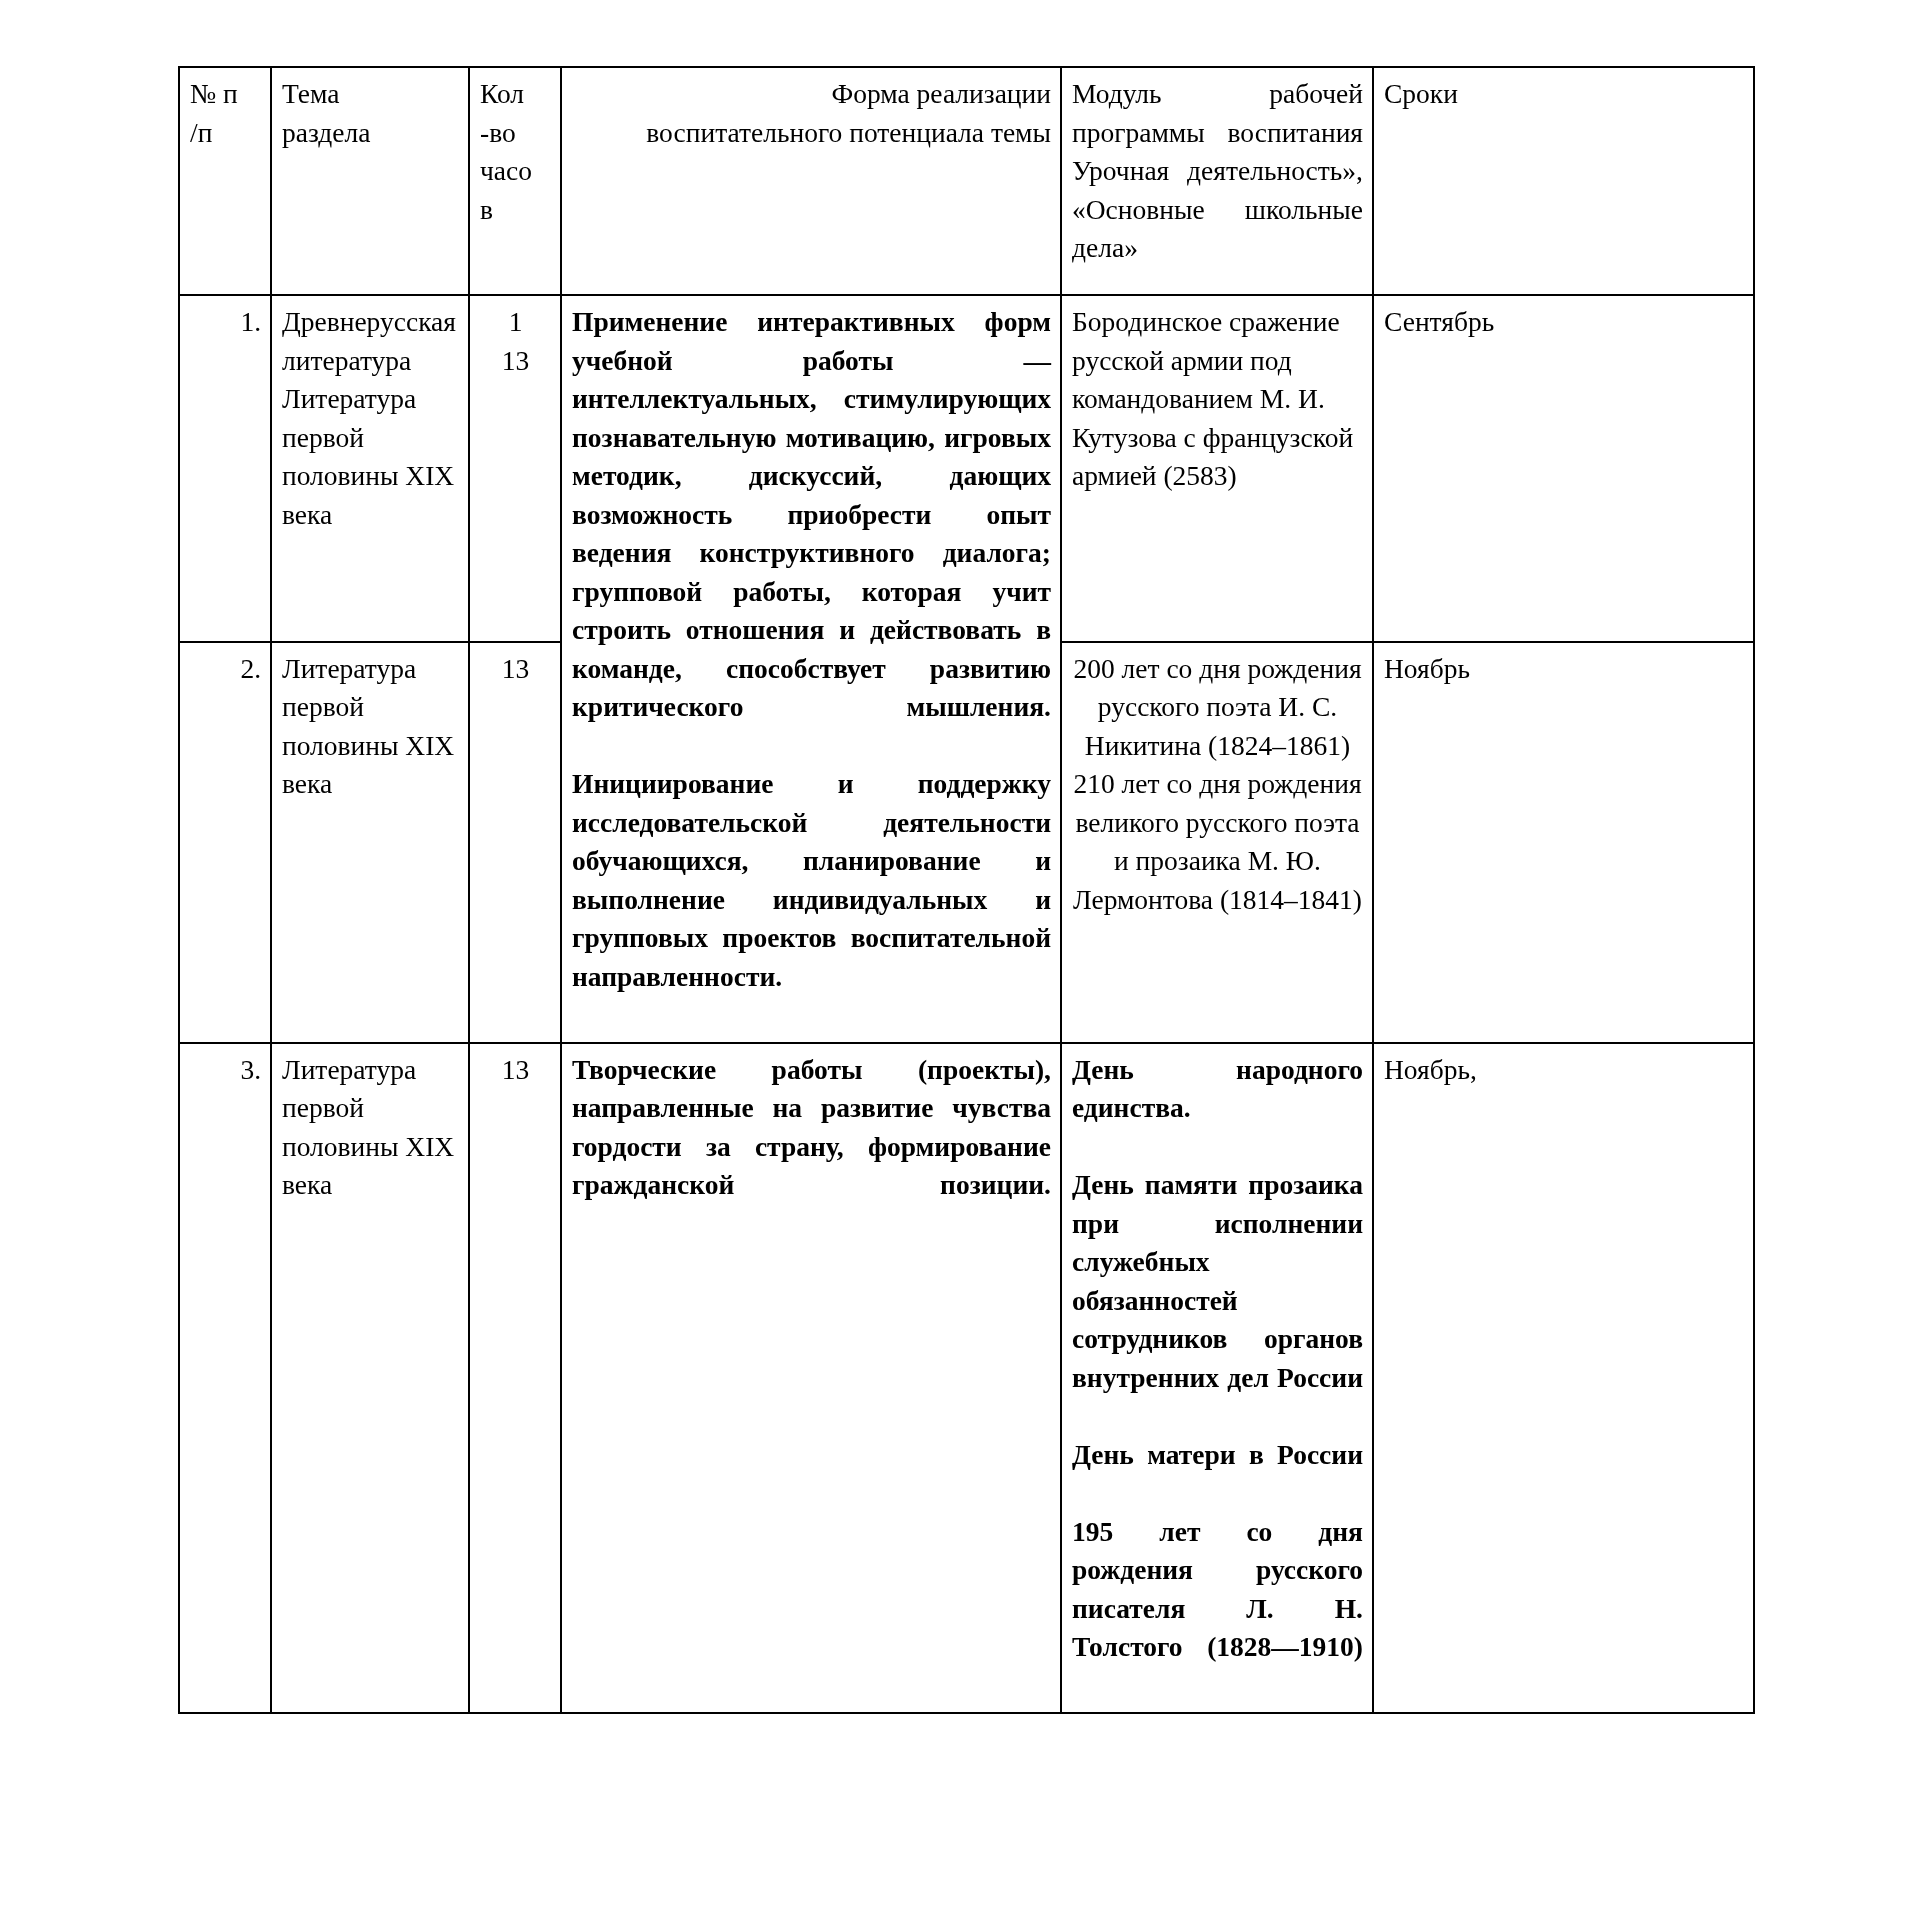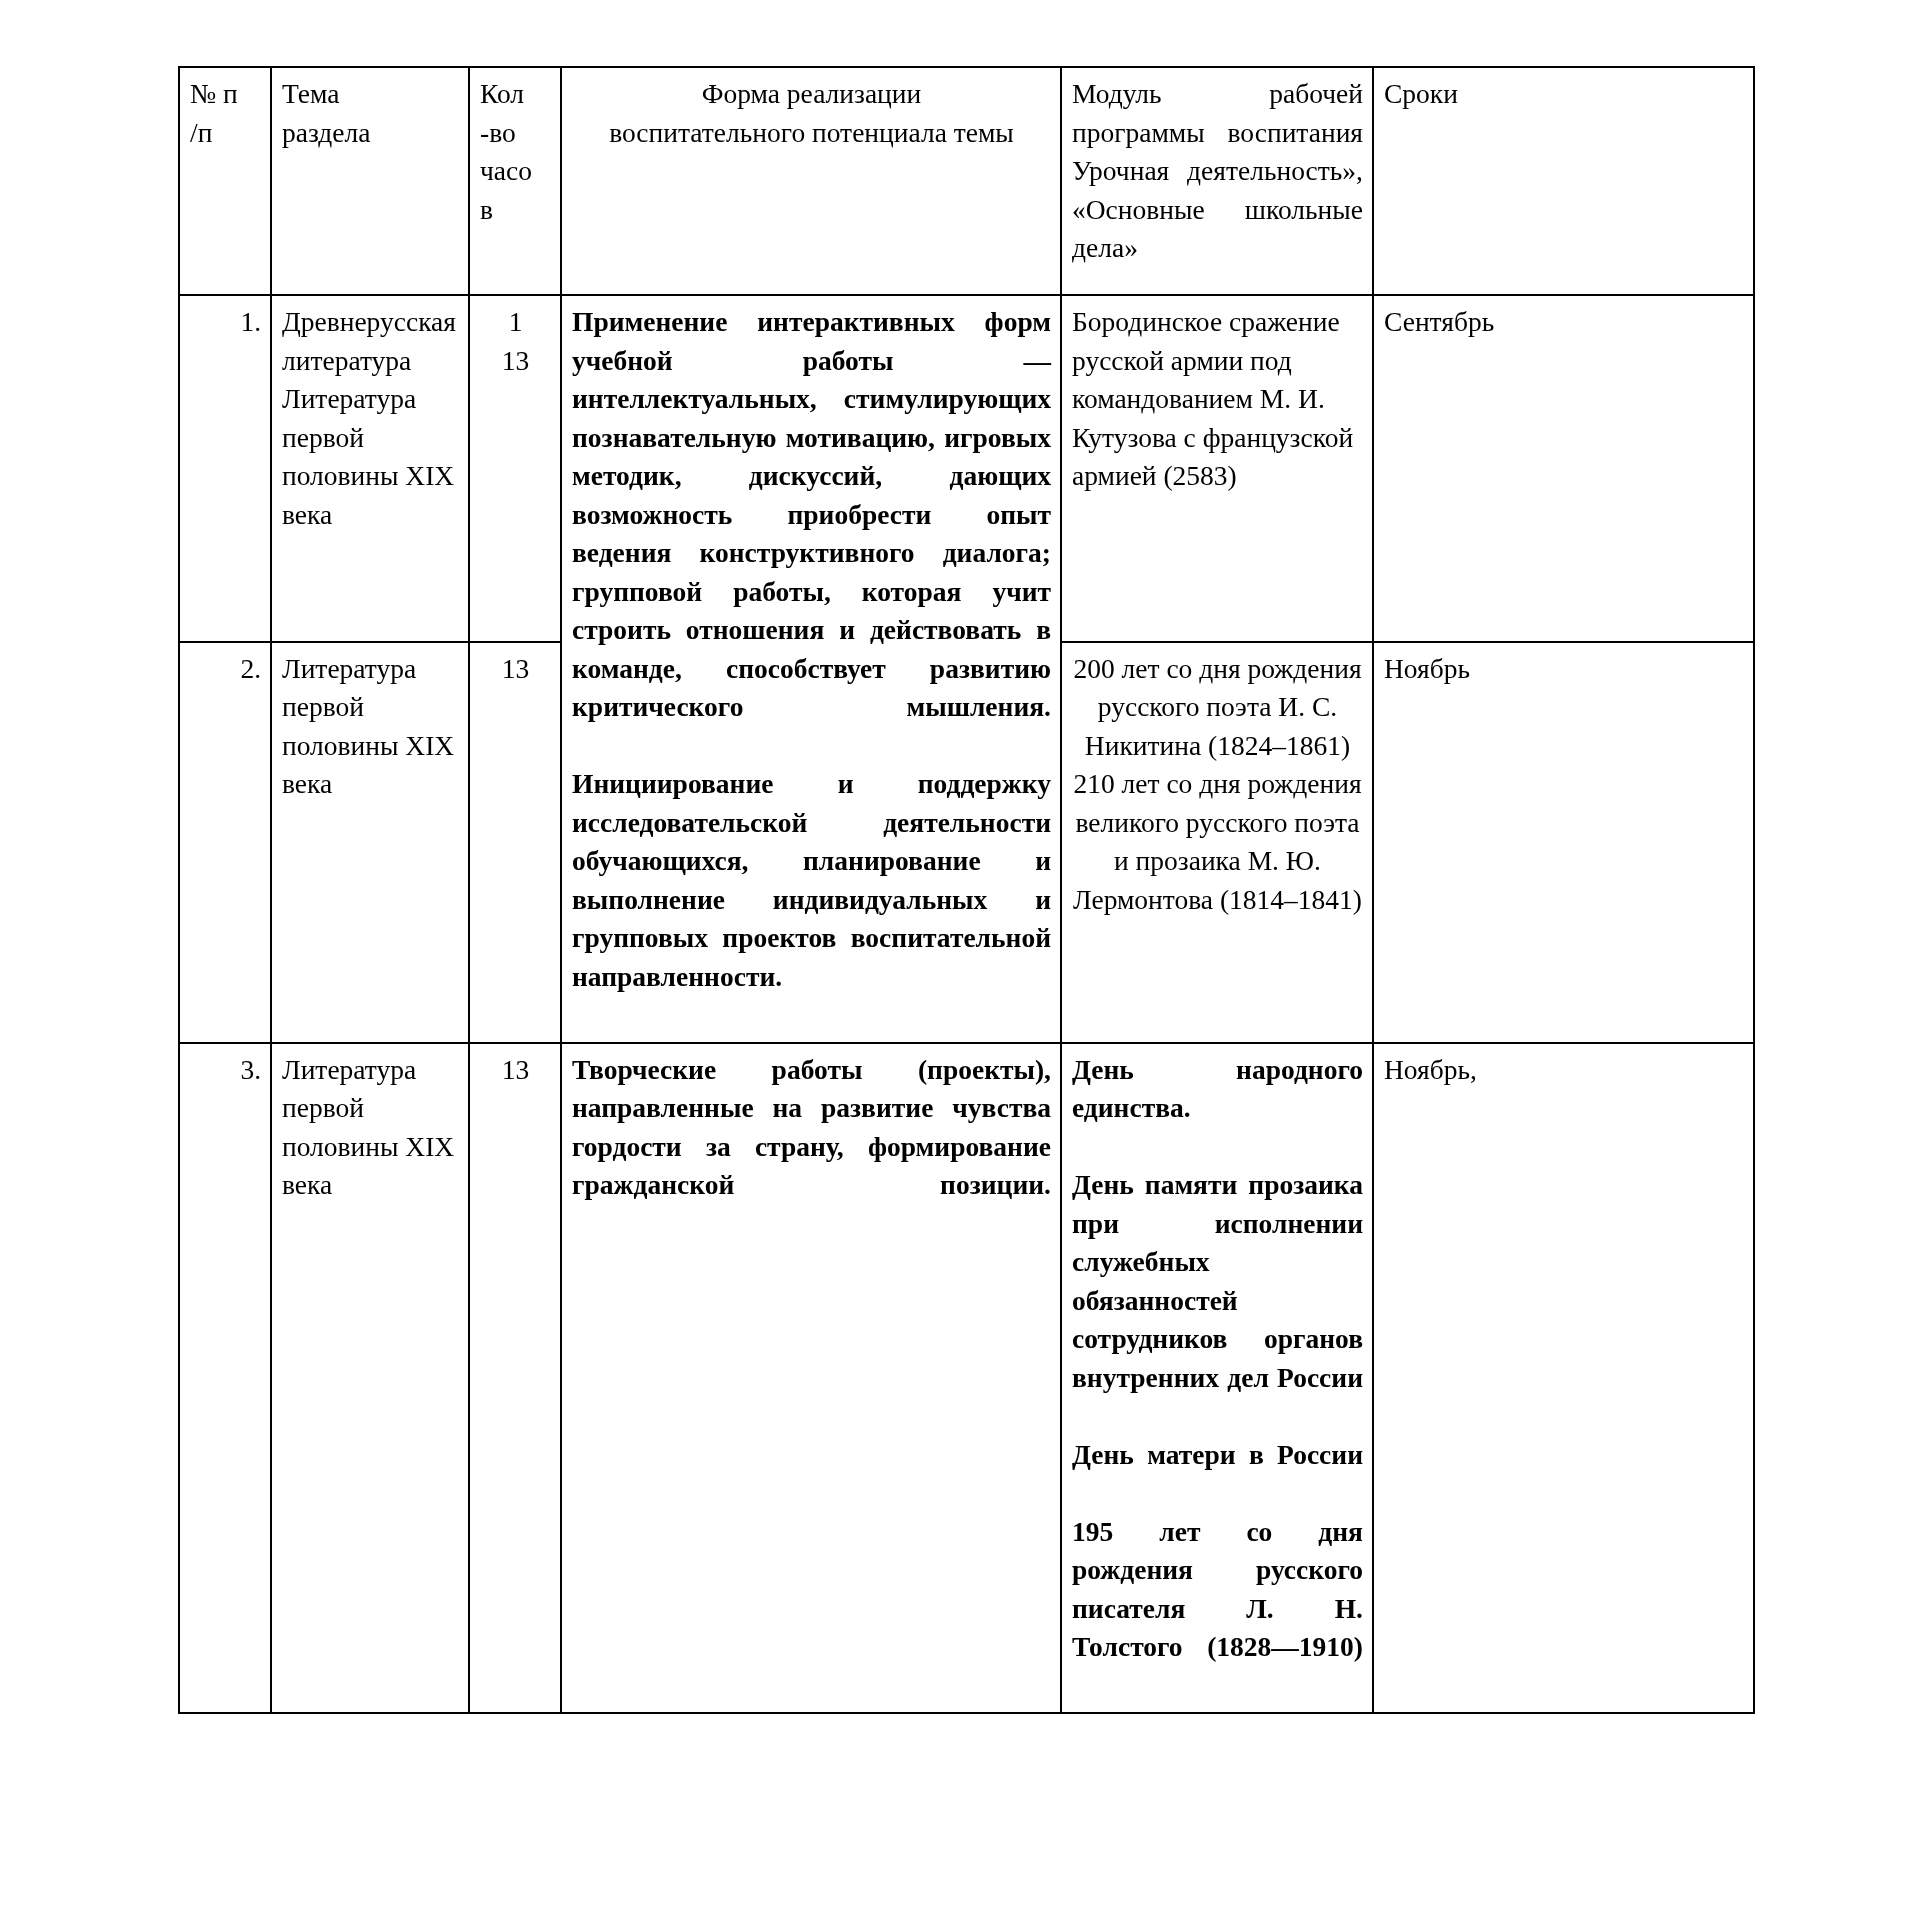--- a/index.html
+++ b/index.html
@@ -67,21 +67,21 @@
   }
   .justify-cell {
     text-align: justify;
     text-justify: inter-word;
   }
   .left-cell {
     text-align: left;
     border-radius: 19px;
   }
   .head-center {
-    text-align: center;
+    text-align: right;
   }
   .head-left {
     text-align: left;
   }
   .head-justify {
     text-align: justify;
     text-justify: inter-word;
   }
 
   .line { display: block; }

